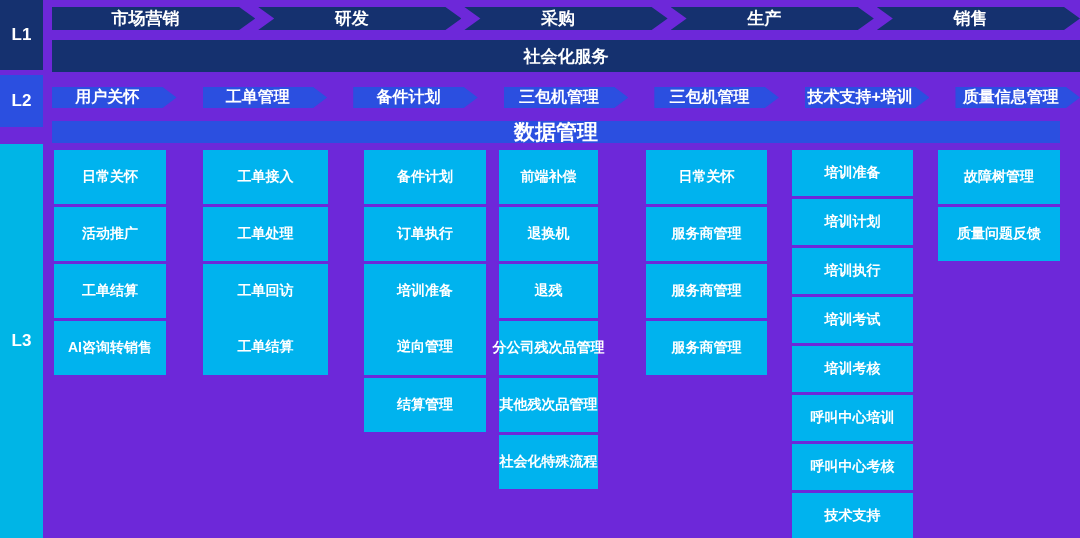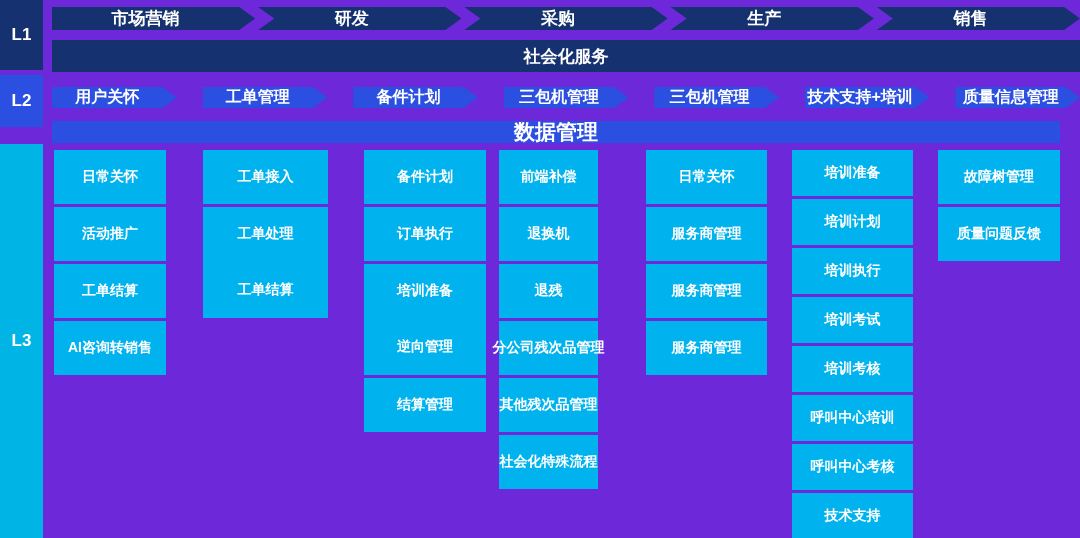--- a/index.html
+++ b/index.html
@@ -83,20 +83,21 @@
   <div id="l3-area">
       <div class="l3-col">
         <div class="l3-box">日常关怀</div>
         <div class="l3-box">活动推广</div>
         <div class="l3-box">工单结算</div>
         <div class="l3-box">AI咨询转销售</div>
       </div>
       <div class="l3-col">
         <div class="l3-box">工单接入</div>
         <div class="l3-box">工单处理</div>
+        <div class="l3-box">工单回访</div>
         <div class="l3-box merged">工单结算</div>
       </div>
       <div class="l3-col">
         <div class="l3-box">备件计划</div>
         <div class="l3-box">订单执行</div>
         <div class="l3-box">培训准备</div>
         <div class="l3-box merged">逆向管理</div>
         <div class="l3-box">结算管理</div>
       </div>
       <div class="l3-col">

